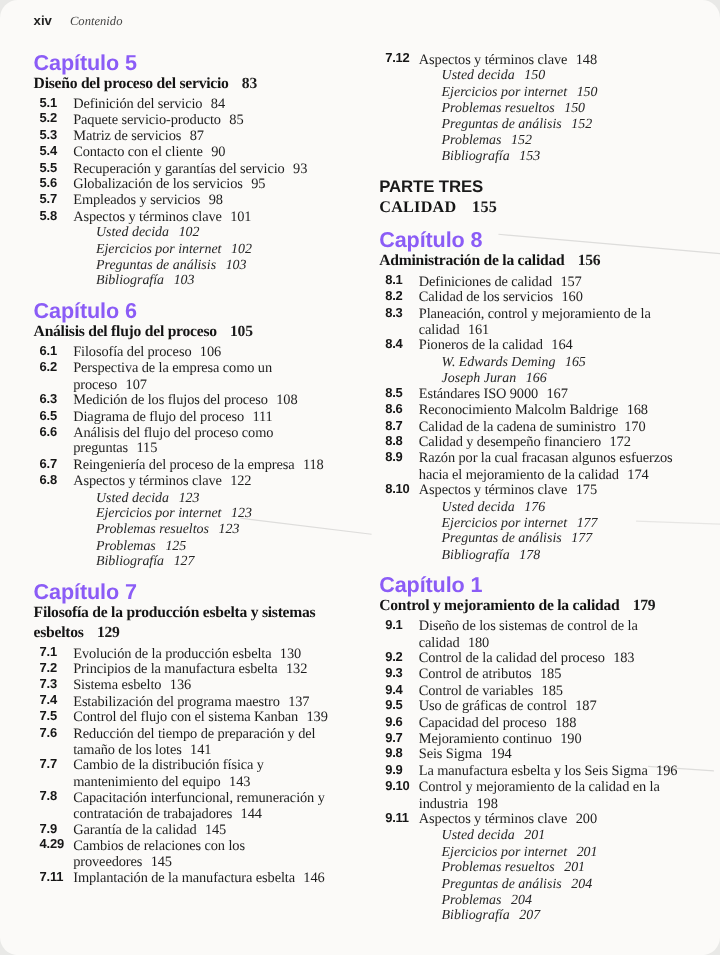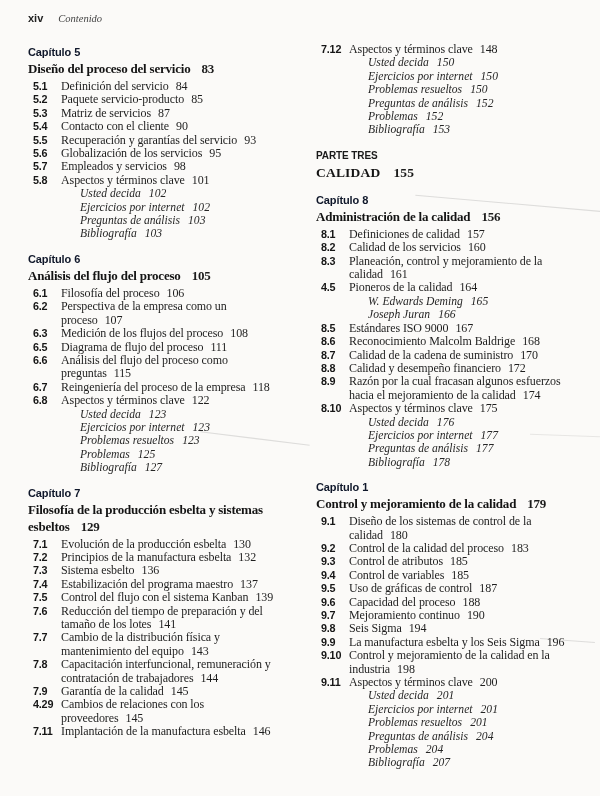--- a/index.html
+++ b/index.html
@@ -7,20 +7,21 @@
     width: 600px; height: 796px;
     background: #e9e9e7;
     font-family: "Liberation Serif", serif;
   }
   .page {
     position: relative;
     width: 600px; height: 796px;
     background: #fbfaf8;
     overflow: hidden;
     color: #1c1c1c;
+    border-radius: 15px;
   }
   
   .running-header {
     position: absolute; top: 12px; left: 28px;
     font-size: 11px; line-height: 13px;
   }
   .folio {
     font-family: "Liberation Sans", sans-serif;
     font-weight: 700; font-size: 11px; color: #222;
   }
@@ -37,33 +38,33 @@
   .col-left  { width: 272px; }
   .col-right { width: 281px; }
 
   section.block { margin: 0 0 10px 0; }
   .col-left section.block:first-child { margin-top: 6px; }
   .col-right .continuation { margin-top: 5px; }
   .part-block { margin-top: 10px; margin-bottom: 10px; }
 
   .chap-label {
     font-family: "Liberation Sans", sans-serif;
-    font-weight: 700; font-size: 11px; line-height: 16px;
-    color: #0f172a; letter-spacing: -0.1px;
+    font-weight: 700; font-size: 18px; line-height: 16px;
+    color: #8b5cf6; letter-spacing: -0.1px;
   }
   .chap-title {
     font-weight: 700; font-size: 13px; line-height: 17px;
     letter-spacing: -0.2px; margin-bottom: 3px;
     white-space: pre-wrap; color: #141414;
   }
   .chap-title .page { margin-left: 11px; }
 
   .part-label {
     font-family: "Liberation Sans", sans-serif;
-    font-weight: 700; font-size: 10px; line-height: 17px;
+    font-weight: 700; font-size: 14px; line-height: 17px;
     letter-spacing: -0.1px; color: #1a1a1a;
   }
   .part-title {
     font-weight: 700; font-size: 13.5px; line-height: 18px;
     letter-spacing: 0.2px; color: #141414;
   }
   .part-title .page { margin-left: 13px; }
 
   .entry {
     position: relative; padding-left: 33px;
@@ -173,21 +174,21 @@
           <div class="part-label">PARTE TRES</div>
           <div class="part-title"><span class="txt">CALIDAD</span><span class="page-num page">155</span></div>
         </section>
         <section class="block">
           <div class="chap-label">Capítulo 8</div>
           <div class="chap-title"><span class="txt">Administración de la calidad</span><span class="page-num page">156</span></div>
           <div class="entry"><span class="num">8.1</span><span class="txt">Definiciones de calidad</span><span class="page-num">157</span></div>
           <div class="entry"><span class="num">8.2</span><span class="txt">Calidad de los servicios</span><span class="page-num">160</span></div>
           <div class="entry"><span class="num">8.3</span><span class="txt">Planeación, control y mejoramiento de la
 calidad</span><span class="page-num">161</span></div>
-          <div class="entry"><span class="num">4.5</span><span class="txt">Pioneros de la calidad</span><span class="page-num">164</span></div>
+          <div class="entry"><span class="num">8.4</span><span class="txt">Pioneros de la calidad</span><span class="page-num">164</span></div>
           <div class="sub-entry"><span class="txt">W. Edwards Deming</span><span class="page-num">165</span></div>
           <div class="sub-entry"><span class="txt">Joseph Juran</span><span class="page-num">166</span></div>
           <div class="entry"><span class="num">8.5</span><span class="txt">Estándares ISO 9000</span><span class="page-num">167</span></div>
           <div class="entry"><span class="num">8.6</span><span class="txt">Reconocimiento Malcolm Baldrige</span><span class="page-num">168</span></div>
           <div class="entry"><span class="num">8.7</span><span class="txt">Calidad de la cadena de suministro</span><span class="page-num">170</span></div>
           <div class="entry"><span class="num">8.8</span><span class="txt">Calidad y desempeño financiero</span><span class="page-num">172</span></div>
           <div class="entry"><span class="num">8.9</span><span class="txt">Razón por la cual fracasan algunos esfuerzos
 hacia el mejoramiento de la calidad</span><span class="page-num">174</span></div>
           <div class="entry"><span class="num">8.10</span><span class="txt">Aspectos y términos clave</span><span class="page-num">175</span></div>
           <div class="sub-entry"><span class="txt">Usted decida</span><span class="page-num">176</span></div>

